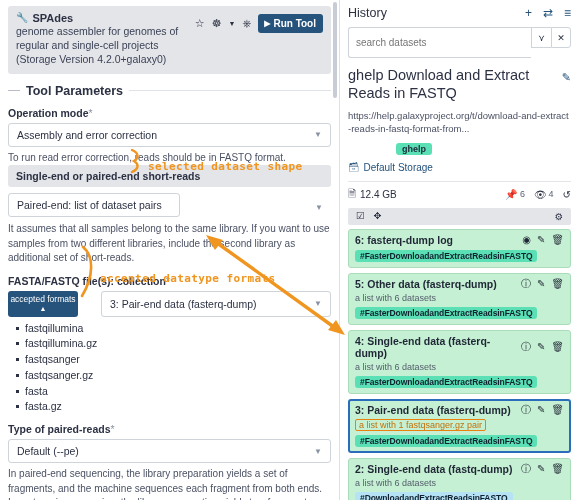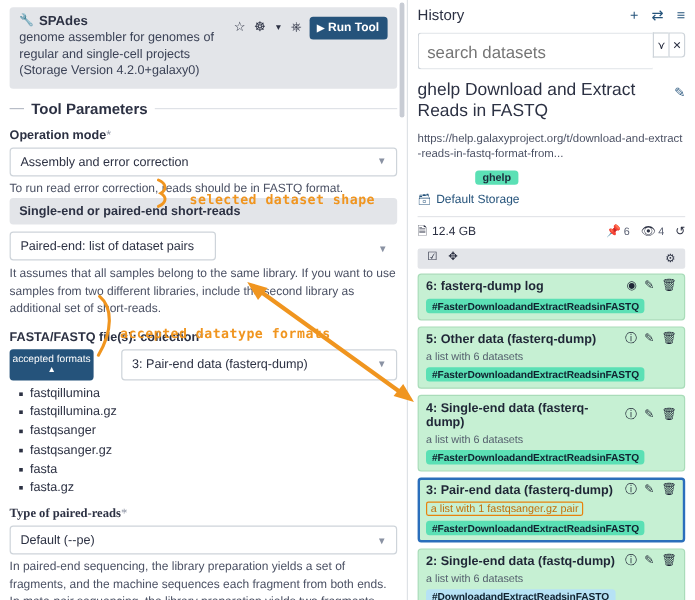--- a/index.html
+++ b/index.html
@@ -101,21 +101,21 @@
   }
   .hist-top { padding:6px 8px 0 8px; }
   .hist-title-row { display:flex; align-items:center; justify-content:space-between; }
   .hist-title { font-size:12.5px; color:#2c3143; }
   .hist-title-icons { display:flex; align-items:center; gap:11px; }
   .hist-title-icons span { color:#25537b; font-size:12px; cursor:pointer; line-height:1; }
 
   .search-row { display:flex; margin-top:7px; }
   .search-input {
     flex:1; height:31px; border:1px solid #ced4da; border-right:none;
-    border-radius:3px 0 0 3px; font-size:14px; color:#6c7280;
+    border-radius:3px 0 0 3px; font-size:10px; color:#6c7280;
     padding:0 7px; outline:none; background:#fff;
     font-family:"Liberation Sans", sans-serif;
   }
   .search-btn {
     width:20px; height:21px; border:1px solid #ced4da; background:#fff;
     display:flex; align-items:center; justify-content:center;
     font-size:9px; color:#2c3143; cursor:pointer;
   }
   .search-btn.mid { border-right:none; }
   .search-btn.last { border-radius:0 3px 3px 0; }
@@ -265,21 +265,21 @@
 
       <ul class="formats-list">
         <li>fastqillumina</li>
         <li>fastqillumina.gz</li>
         <li>fastqsanger</li>
         <li>fastqsanger.gz</li>
         <li>fasta</li>
         <li>fasta.gz</li>
       </ul>
 
-      <div class="field-label" style="margin-top:8px;font-family:Liberation Serif, serif;">
+      <div class="field-label" style="margin-top:8px;">
         <span>Type of paired-reads</span><span class="req">*</span>
       </div>
       <div class="select-box">
         <span>Default (--pe)</span>
         <span class="caret">▼</span>
       </div>
       <div class="help-text">In paired-end sequencing, the library preparation yields a set of fragments, and the machine sequences each fragment from both ends. In mate-pair sequencing, the library preparation yields two fragments that are distal to each other in the genome and in the opposite in orientation to that of a mate-paired fragment.</div>
 
     </div>
 
@@ -423,15 +423,15 @@
   <path d="M132 150 C139 153, 139 158, 134 161 C139 164, 139 169, 132 172" stroke="#f0951f" stroke-width="2.4" fill="none" stroke-linecap="round"></path>
 
   <path d="M83 247 C94 256, 94 276, 82 296" stroke="#f0951f" stroke-width="2.6" fill="none" stroke-linecap="round"></path>
 
   <line x1="213" y1="240" x2="338" y2="330" stroke="#f0951f" stroke-width="3.4" stroke-linecap="round"></line>
   <polygon points="206,235 223,240 215,250" fill="#f0951f"></polygon>
   <polygon points="345,335 328,330 336,320" fill="#f0951f"></polygon>
 </svg>
 
 <div id="anno-labels" style="position:absolute;left:0;top:0;width:579px;height:500px;pointer-events:none;">
-  <div class="anno-text" id="anno0" style="left: 158px; top: 160px;">selected dataset shape</div>
+  <div class="anno-text" id="anno0" style="left: 148px; top: 160px;">selected dataset shape</div>
   <div class="anno-text" id="anno1" style="left: 100px; top: 272px;">accepted datatype formats</div>
 </div>
 
 </body></html>

